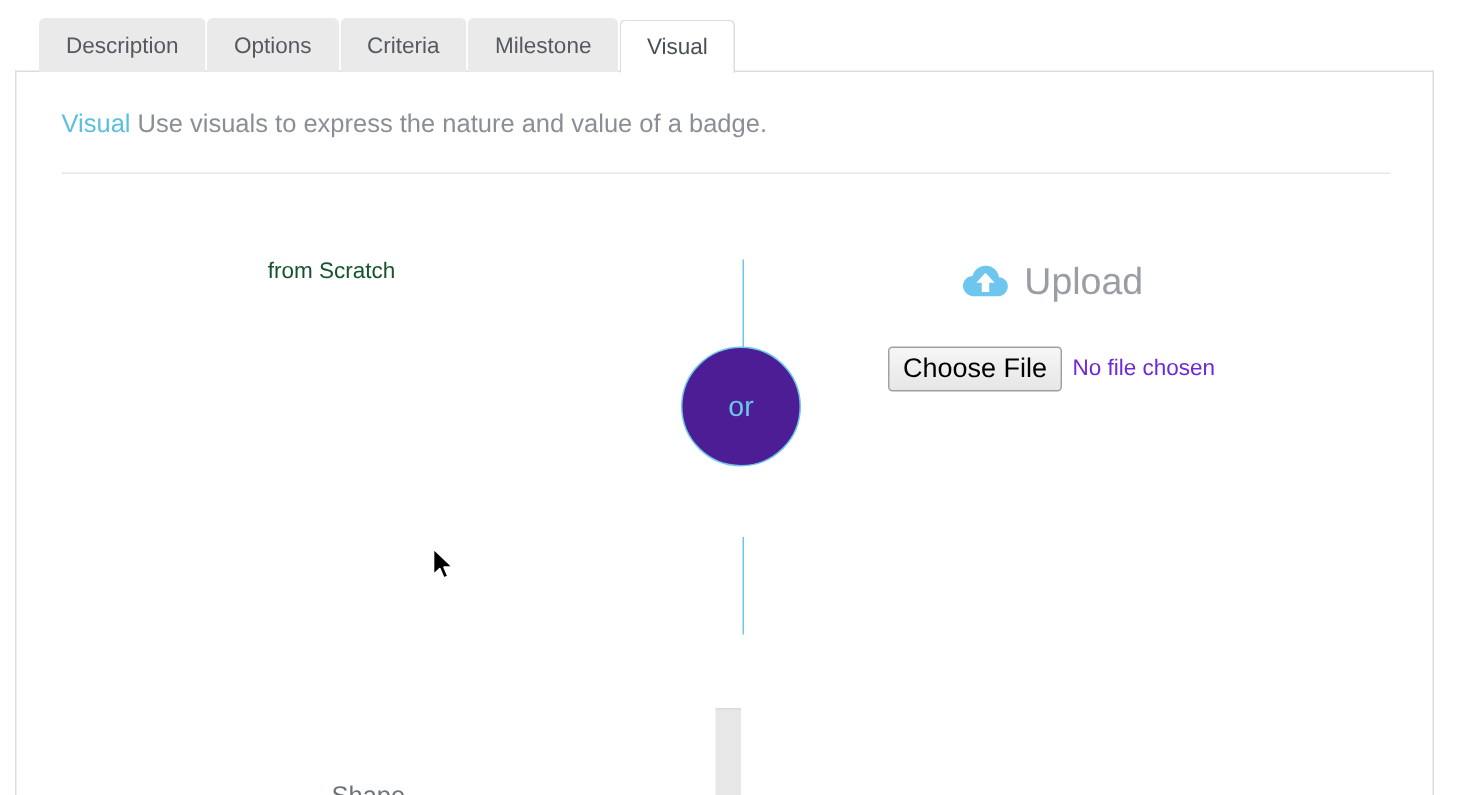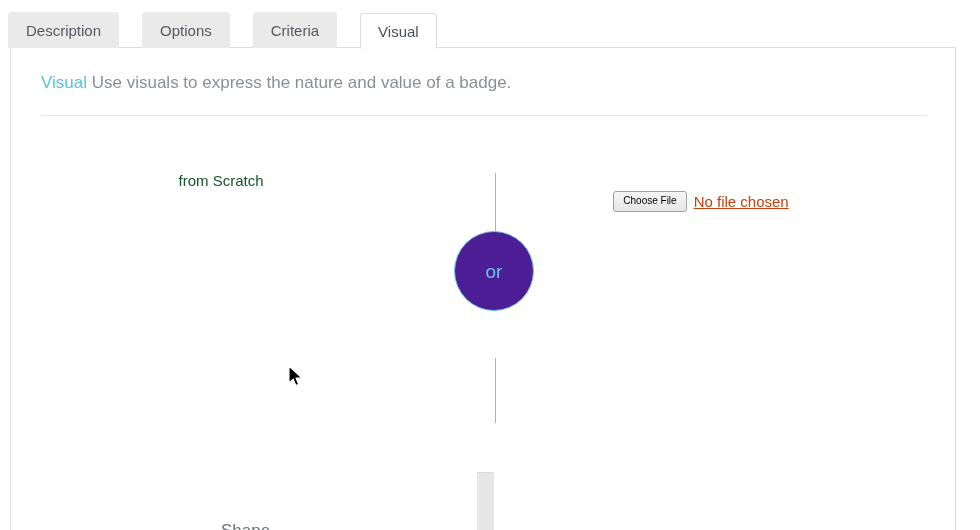--- a/index.html
+++ b/index.html
@@ -12,25 +12,25 @@
   }
   #root {
     position: relative;
     width: 980px; height: 530px;
     background: #ffffff;
   }
 
   
   .tab-strip {
     position: absolute;
-    left: 8px; top: 11px;
+    left: 26px; top: 11px;
     height: 37px;
     display: flex;
     align-items: flex-end;
-    gap: 23px;
+    gap: 1px;
     z-index: 3;
     justify-content: flex-end;
   }
   .tab {
     height: 36px;
     padding: 0 17px;
     display: flex;
     align-items: center;
     justify-content: center;
     background: #eaeaea;
@@ -129,35 +129,34 @@
 
   .file-row {
     margin-top: 23px;
     display: flex;
     align-items: center;
     justify-content: center;
     gap: 7px;
   }
   .choose-file-btn {
     font-family: "Liberation Sans", sans-serif;
-    font-size: 10px;
+    font-size: 18px;
     color: #000000;
     background: linear-gradient(#f6f6f6, #e6e6e6);
     border: 1px solid #a0a0a0;
     border-radius: 3px;
     padding: 3px 9px 4px;
     line-height: 1.15;
     cursor: pointer;
   }
   .file-status {
     font-size: 15px;
-    color: #c2410c;
-    line-height: 1;
-    white-space: nowrap;
-    text-decoration: underline;
+    color: #6d28d9;
+    line-height: 1;
+    white-space: nowrap;
   }
 
   
   .or-wrap {
     position: absolute;
     left: 443px; top: 125px;
     width: 84px;
     height: 250px;
   }
   .or-line {
@@ -217,38 +216,48 @@
 </style>
 </head>
 <body>
 
 <div id="root">
 
   <div class="tab-strip">
     <div class="tab">Description</div>
     <div class="tab">Options</div>
     <div class="tab">Criteria</div>
+    <div class="tab">Milestone</div>
     <div class="tab active">Visual</div>
   </div>
 
   <div class="panel">
 
     <div class="panel-heading">
       <span class="accent">Visual</span><span> Use visuals to express the nature and value of a badge.</span>
     </div>
 
     <div class="panel-rule"></div>
 
     <div class="choice-row">
 
       <div class="choice design">
         <div class="choice-sub">from Scratch</div>
       </div>
 
       <div class="choice upload">
+        <div class="choice-head">
+          <span class="glyph">
+            <svg viewBox="0 0 34 30" width="34" height="30" aria-hidden="true">
+              <path fill="#6ec6ee" d="M9.6 24.5C5.4 24.5 2 21.4 2 17.6c0-3.5 2.8-6.4 6.5-6.8C9.4 7 12.9 4.2 17.1 4.2c4.6 0 8.4 3.3 8.9 7.6 3.3.2 5.9 2.8 5.9 6 0 3.4-2.9 6.7-6.4 6.7z"></path>
+              <path fill="#ffffff" d="M17 8.9l6.1 6.6h-3.6v6.1h-5v-6.1h-3.6z"></path>
+            </svg>
+          </span>
+          <span class="word">Upload</span>
+        </div>
 
         <div class="file-row">
           <button class="choose-file-btn">Choose File</button>
           <span class="file-status">No file chosen</span>
         </div>
       </div>
 
     </div>
 
     <div class="or-wrap">

